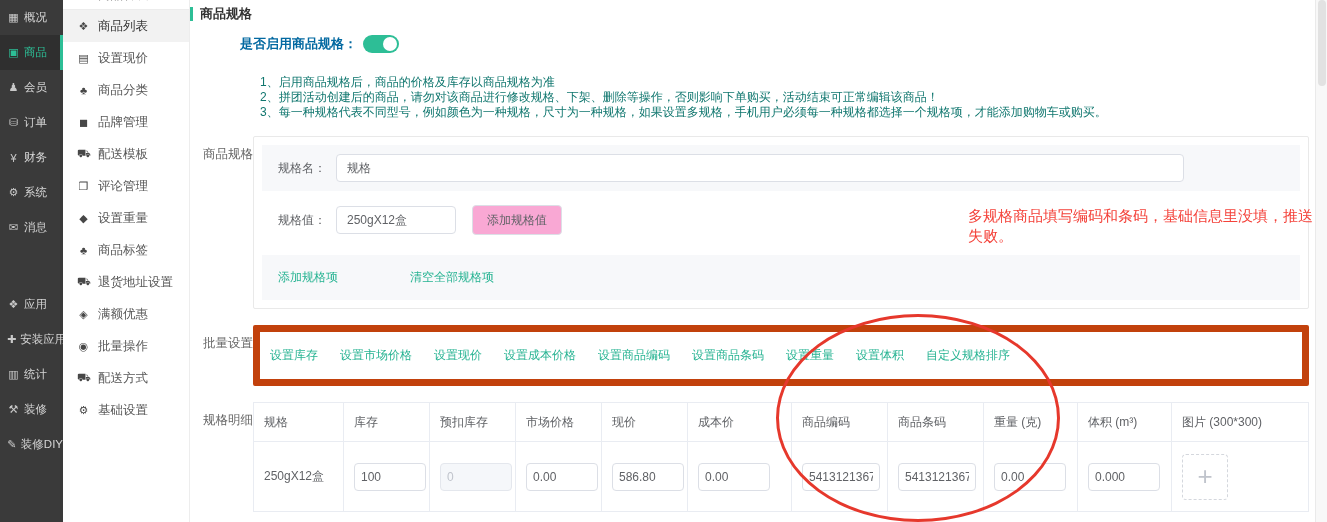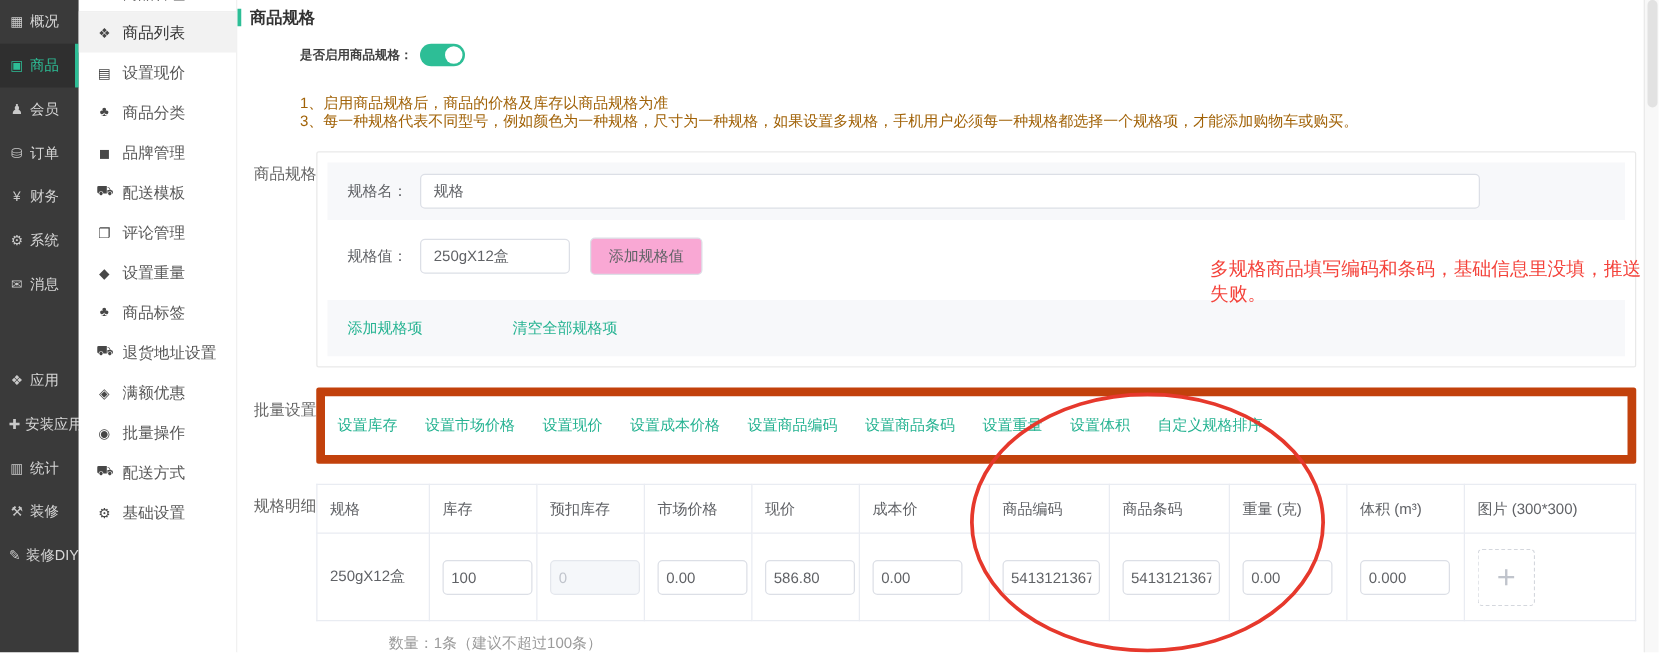--- a/index.html
+++ b/index.html
@@ -27,26 +27,26 @@
   .sub-item .sic { font-size:11px; width:13px; text-align:center; color:#474747; }
   .sub-item.active { background:#f2f2f2; color:#333; }
 
   
   .main { position:absolute; left:190px; top:0; width:1125px; height:522px; background:#fff; }
   .page-title-row { display:flex; align-items:center; gap:7px; margin-top:5px; height:18px; }
   .green-bar { width:3px; height:14px; background:#2dbe96; }
   .page-title { font-size:13px; font-weight:bold; color:#333; }
 
   .toggle-row { margin:11px 0 0 50px; display:flex; align-items:center; gap:6px; height:20px; }
-  .toggle-label { font-size:10px; font-weight:bold; color:#404040; }
+  .toggle-label { font-size:13px; font-weight:bold; color:#0369a1; }
   .toggle { width:36px; height:18px; border-radius:9px; background:#2dbe96; position:relative; cursor:pointer; }
   .toggle .knob { position:absolute; top:2px; right:2px; width:14px; height:14px; border-radius:50%; background:#fff; }
 
   .tips { margin:21px 0 0 50px; }
-  .tips div { font-size:12px; color:#a16207; line-height:15px; white-space:nowrap; }
+  .tips div { font-size:12px; color:#0f766e; line-height:15px; white-space:nowrap;margin-left:20px; }
 
   .section { display:flex; margin-top:16px; }
   .sec-label { flex:0 0 58px; padding:10px 0 0 13px; font-size:12.5px; color:#666; white-space:nowrap; }
   .sec-body { flex:1; margin-right:6px; }
 
   .spec-box { border:1px solid #e9e9e9; border-radius:2px; padding:8px; }
   .gray-band { background:#f7f8fa; display:flex; align-items:center; padding:9px 16px; }
   .fld-label { font-size:12px; color:#606266; margin-right:10px; white-space:nowrap; }
   .inp { height:28px; border:1px solid #dcdfe6; border-radius:4px; background:#fff;
     font-size:12px; color:#606266; padding:0 10px; font-family:"Liberation Sans","DejaVu Sans",sans-serif; outline:none; }
@@ -210,20 +210,21 @@
 
   <div class="toggle-row">
     <span class="toggle-label">是否启用商品规格：</span>
     <span class="toggle">
         <span class="knob"></span>
       </span>
   </div>
 
   <div class="tips">
     <div>1、启用商品规格后，商品的价格及库存以商品规格为准</div>
+    <div>2、拼团活动创建后的商品，请勿对该商品进行修改规格、下架、删除等操作，否则影响下单购买，活动结束可正常编辑该商品！</div>
     <div>3、每一种规格代表不同型号，例如颜色为一种规格，尺寸为一种规格，如果设置多规格，手机用户必须每一种规格都选择一个规格项，才能添加购物车或购买。</div>
   </div>
 
   <div class="section">
     <div class="sec-label">商品规格</div>
     <div class="sec-body">
       <div class="spec-box">
         <div class="gray-band">
           <span class="fld-label">规格名：</span>
           <input class="inp inp-name" type="text" value="规格" style="">

